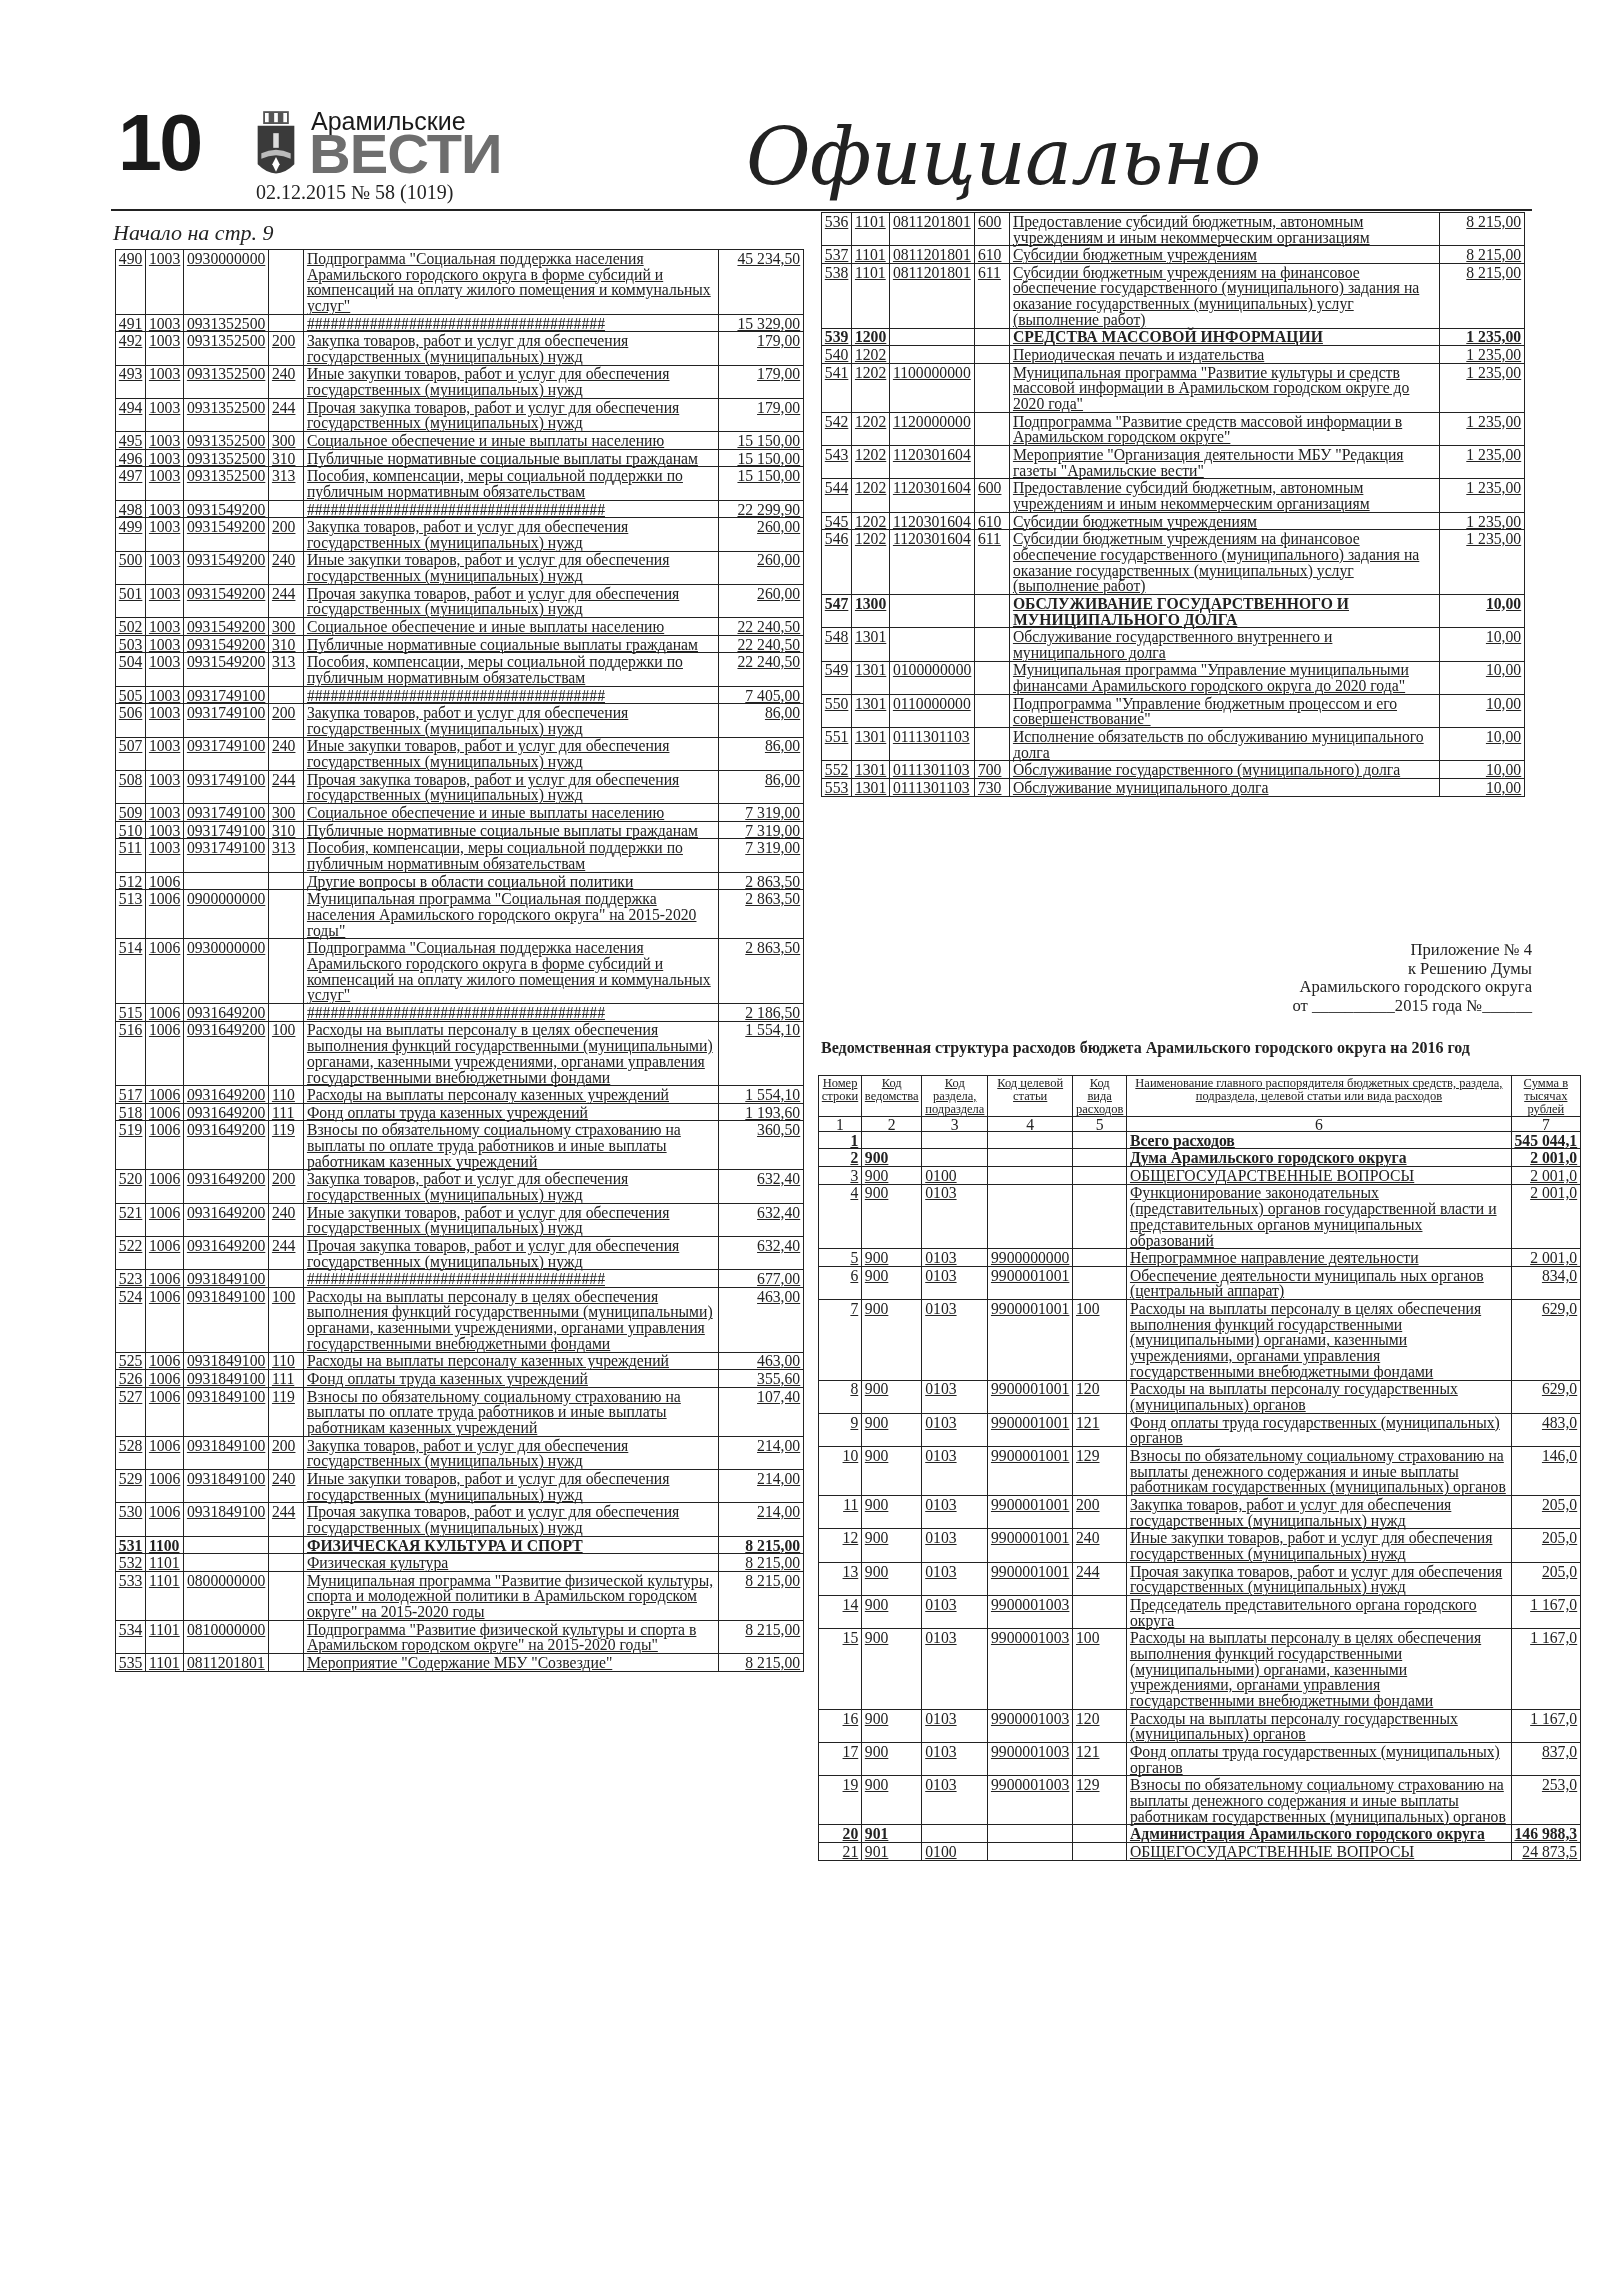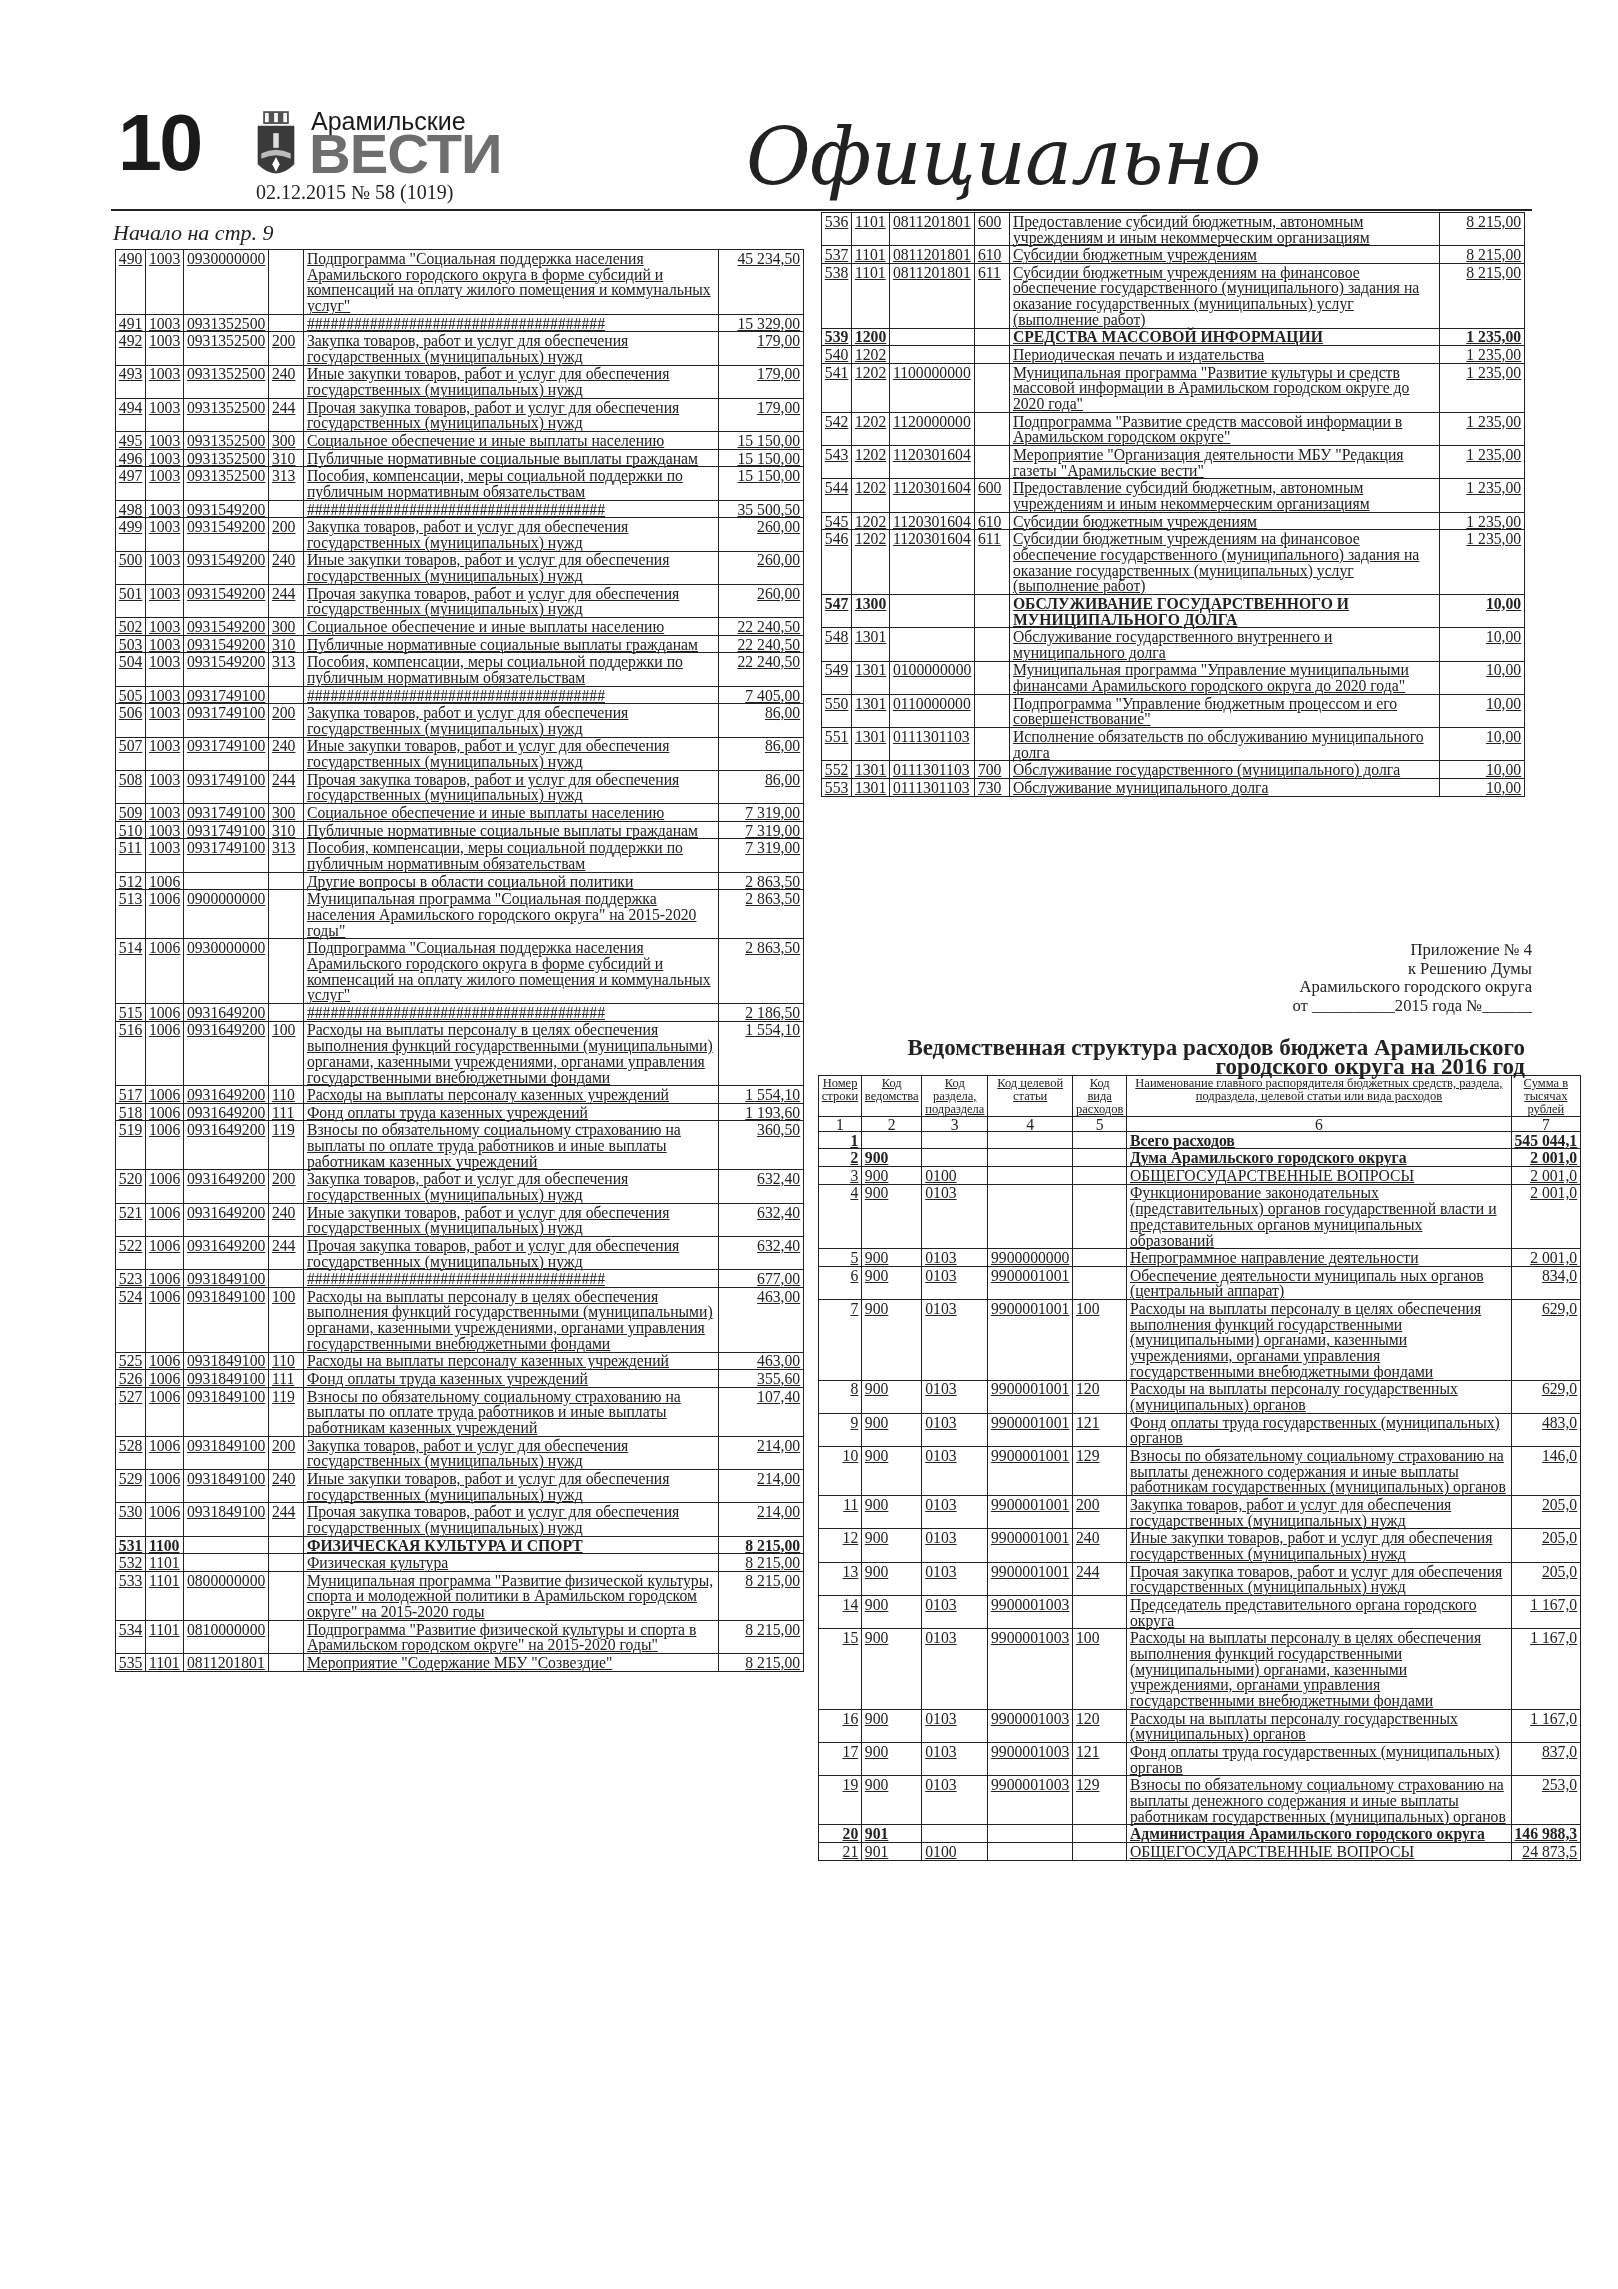--- a/index.html
+++ b/index.html
@@ -17,21 +17,21 @@
   table.budget { border-collapse:collapse; font-family:"Liberation Serif", serif; font-size:15.7px; line-height:15.7px; position:absolute;text-decoration:underline; }
   table.budget td { border:1.5px solid #222; padding:0.9px 2.8px 0 2.8px; vertical-align:top; }
   table.budget td.num { text-align:right; white-space:nowrap; }
   table.budget td.c { white-space:nowrap; }
   table.budget tr.bold td { font-weight:bold; }
   #left-table { left:115px; top:249px; width:689px; }
   #right-table-top { left:821px; top:212px; width:704px; }
 
   .appendix { position:absolute; right:87px; top:941px; text-align:right; font-size:16.6px; line-height:18.5px; }
   .appendix div { white-space:pre; }
-  .app-title { position:absolute; left:821px; top:1038px; width:704px; text-align:right; font-weight:bold; font-size:23px; line-height:19.4px; }
+  .app-title { position:absolute; left:821px; top:1038px; width:704px; text-align:left; font-weight:bold; font-size:16px; line-height:19.4px; }
   #dept-table { left:818px; top:1075px; width:763px; font-size:15.7px; }
   #dept-table thead td { font-size:12.5px; line-height:13px; text-align:center; vertical-align:top; }
   #dept-table tr.colnums td { text-align:center; font-size:15.7px; }
   #dept-table td.rn { text-align:right; }
 </style>
 </head>
 <body>
 
 <div class="masthead">
   <div class="page-num">10</div>
@@ -126,21 +126,21 @@
         <td class="c">313</td>
         <td>Пособия, компенсации, меры социальной поддержки по публичным нормативным обязательствам</td>
         <td class="num">15 150,00</td>
       </tr>
       <tr>
         <td class="c">498</td>
         <td class="c">1003</td>
         <td class="c">0931549200</td>
         <td class="c"></td>
         <td>######################################</td>
-        <td class="num">35 500,50</td>
+        <td class="num">22 299,90</td>
       </tr>
       <tr>
         <td class="c">499</td>
         <td class="c">1003</td>
         <td class="c">0931549200</td>
         <td class="c">200</td>
         <td>Закупка товаров, работ и услуг для обеспечения государственных (муниципальных) нужд</td>
         <td class="num">260,00</td>
       </tr>
       <tr>

